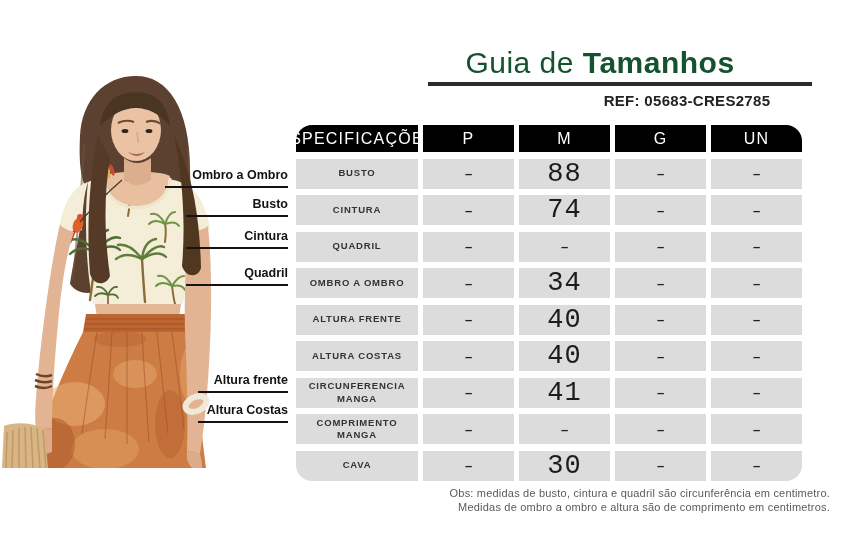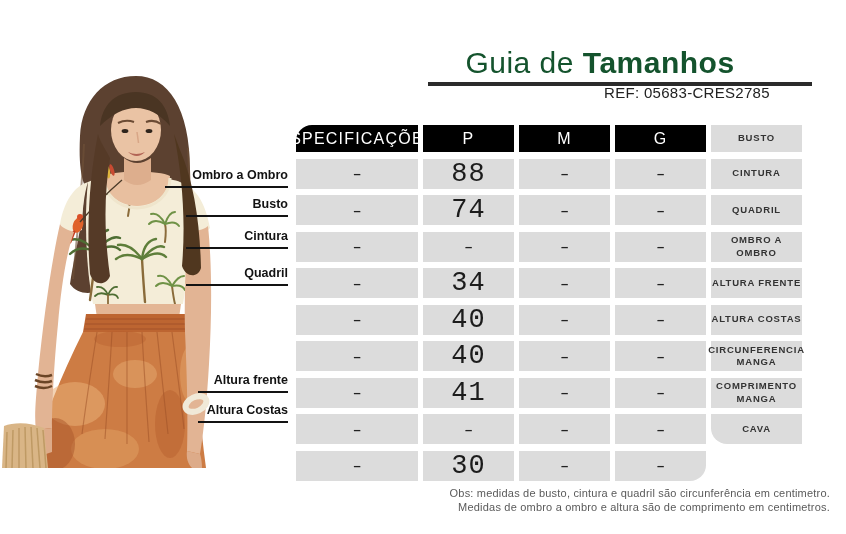--- a/index.html
+++ b/index.html
@@ -4,22 +4,22 @@
 <style>
   html,body{margin:0;padding:0;background:#fff;}
   .canvas{position:relative;width:846px;height:534px;background:#ffffff;overflow:hidden;
           font-family:"Liberation Sans",sans-serif;color:#1a1a1a;}
 
   
   .title{position:absolute;top:46px;left:398px;width:404px;text-align:center;
          font-size:30px;color:#14532d;letter-spacing:.5px;white-space:nowrap;}
   .title .t-bold{font-weight:700;}
   .title-rule{position:absolute;top:82px;left:428px;width:384px;height:4px;background:#2b2b2b;}
-  .ref{position:absolute;top:84px;left:562px;width:250px;text-align:center;
-       font-size:15px;font-weight:400;color:#222;letter-spacing:.3px;}
+  .ref{position:absolute;top:92px;left:562px;width:250px;text-align:center;
+       font-size:15px;font-weight:700;color:#222;letter-spacing:.3px;}
 
   
   .mlabel{position:absolute;border-bottom:2px solid #131313;text-align:right;
           font-weight:700;font-size:12.5px;color:#131313;padding-bottom:3px;
           white-space:nowrap;line-height:15px;}
   .ml-0{top:168px;left:165px;width:123px;}
   .ml-1{top:197px;left:186px;width:102px;}
   .ml-2{top:229px;left:186px;width:102px;}
   .ml-3{top:266px;left:186px;width:102px;}
   .ml-4{top:373px;left:198px;width:90px;}
@@ -217,20 +217,21 @@
     <span class="t-bold">Tamanhos</span>
   </div>
   <div class="title-rule"></div>
   <div class="ref">REF: 05683-CRES2785</div>
 
   <div class="size-table">
       <div class="hc first">ESPECIFICAÇÕES</div>
       <div class="hc">P</div>
       <div class="hc">M</div>
       <div class="hc">G</div>
+      <div class="hc last">UN</div>
       <div class="bc label-cell">BUSTO</div>
       <div class="bc">
         <span class="dash">–</span>
       </div>
       <div class="bc">
         <span class="big-num">88</span>
       </div>
       <div class="bc">
         <span class="dash">–</span>
       </div>

